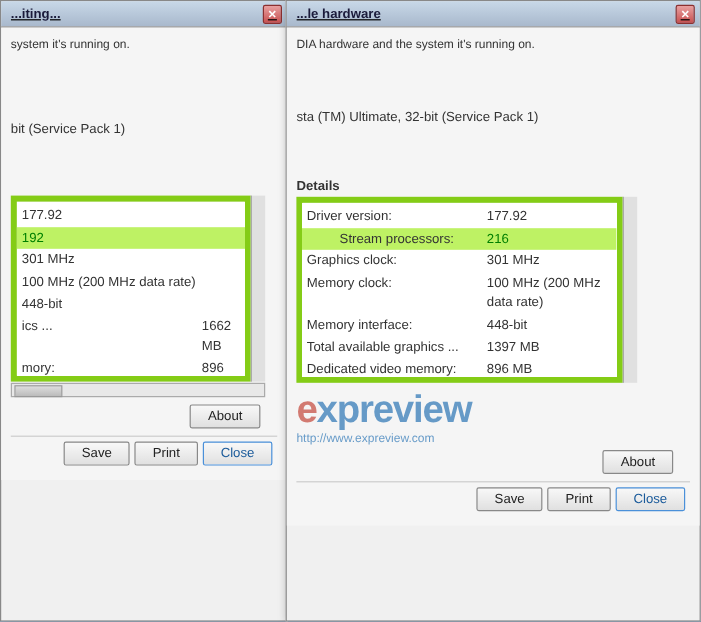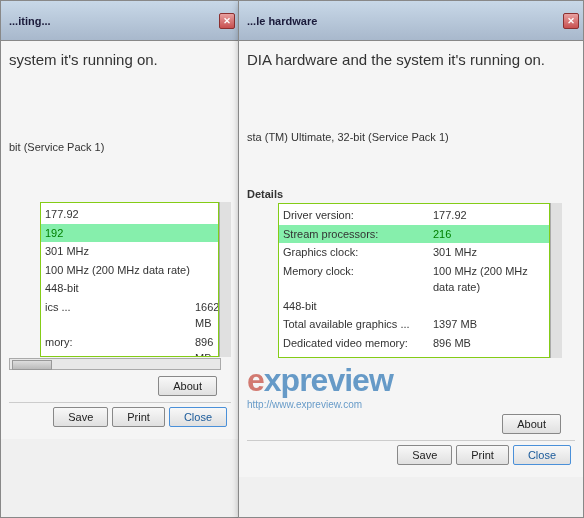--- a/index.html
+++ b/index.html
@@ -14,27 +14,28 @@
     }
 
     .window {
       position: absolute;
       background: #f0f0f0;
       border: 1px solid #888;
       box-shadow: 2px 2px 8px rgba(0,0,0,0.4);
     }
 
     .title-bar {
-      height: 40px;
+      height: 22px;
       background: linear-gradient(to bottom, #c8d8e8, #a8b8cc);
       display: flex;
       align-items: center;
       justify-content: space-between;
       padding: 0 4px 0 8px;
       border-bottom: 1px solid #888;
+      text-decoration: underline;
     }
 
     .title-bar-text {
       font-size: 11px;
       font-weight: bold;
       color: #1a1a3a;
       overflow: hidden;
       white-space: nowrap;
       text-overflow: ellipsis;
       flex: 1;
@@ -54,23 +55,23 @@
       font-weight: bold;
       cursor: pointer;
     }
 
     .window-content {
       padding: 8px;
       background: #f5f5f5;
     }
 
     .description-text {
-      font-size: 15px;
-      color: #333;
-      margin-bottom: 20px;
+      font-size: 10px;
+      color: #333;
+      margin-bottom: 6px;
       line-height: 1.4;
     }
 
     .os-info {
       font-size: 11px;
       color: #333;
       margin-bottom: 23px;
       line-height: 1.4;
     }
 
@@ -79,38 +80,38 @@
     }
 
     .details-label {
       font-size: 11px;
       font-weight: bold;
       color: #333;
       margin-bottom: 3px;
     }
 
     .details-list {
-      border: 1px solid #84cc16;
+      border: 5px solid #84cc16;
       background: white;
       height: 155px;
       overflow-y: scroll;
       overflow-x: hidden;
       padding: 2px 0;
-      margin-left: 31px;
     }
 
     .detail-row {
       display: flex;
       padding: 1px 4px;
       font-size: 11px;
       line-height: 1.5;
     }
 
     .detail-row.highlighted {
-      background: #86efac;
+      background: #bef264;
+      text-align: center;
     }
 
     .detail-key {
       color: #333;
       min-width: 150px;
       flex-shrink: 0;
     }
 
     .detail-value {
       color: #333;
@@ -283,20 +284,21 @@
           </div>
           <div class="detail-row">
             <span class="detail-key">Graphics clock:</span>
             <span class="detail-value">301 MHz</span>
           </div>
           <div class="detail-row">
             <span class="detail-key">Memory clock:</span>
             <span class="detail-value">100 MHz (200 MHz data rate)</span>
           </div>
           <div class="detail-row">
+            <span class="detail-key">Memory interface:</span>
             <span class="detail-value">448-bit</span>
           </div>
           <div class="detail-row">
             <span class="detail-key">Total available graphics ...</span>
             <span class="detail-value">1397 MB</span>
           </div>
           <div class="detail-row">
             <span class="detail-key">Dedicated video memory:</span>
             <span class="detail-value">896 MB</span>
           </div>

